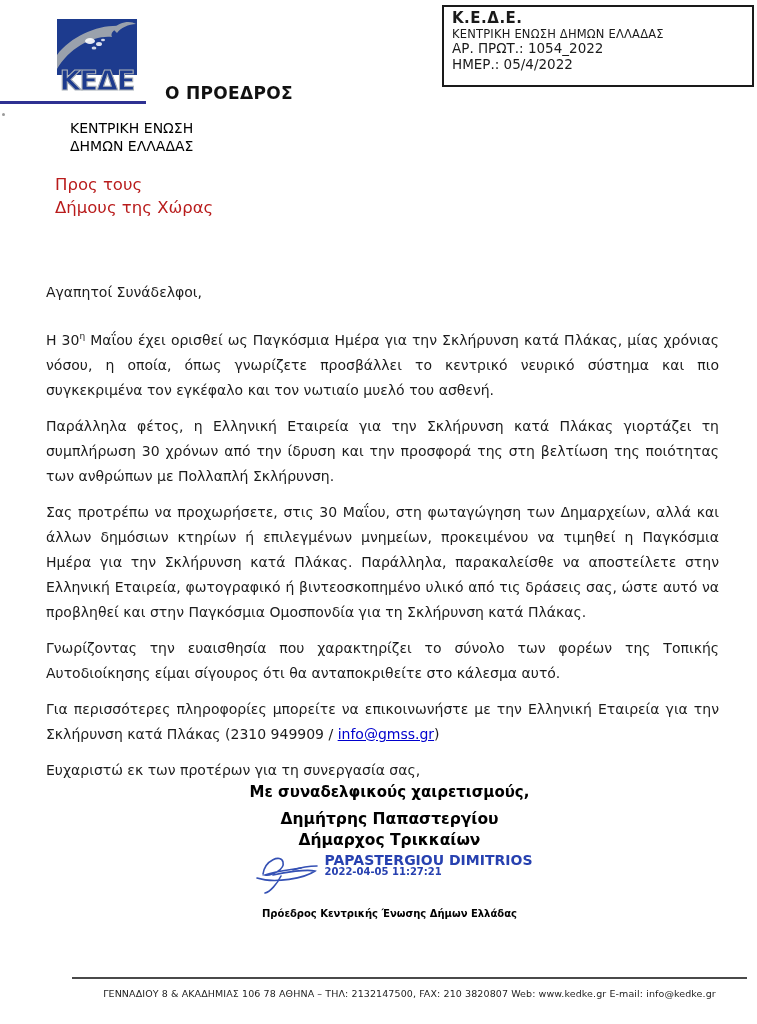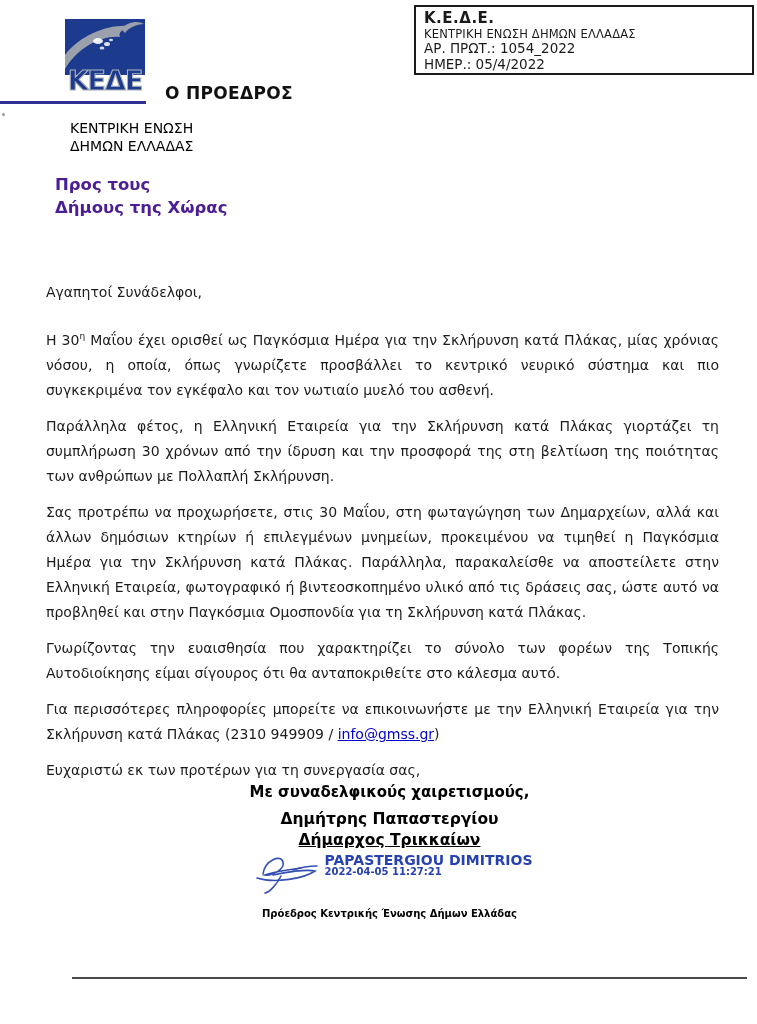--- a/index.html
+++ b/index.html
@@ -8,44 +8,44 @@
     position:relative;
     width:757px; height:1024px;
     margin:0 auto;
     background:#ffffff;
     font-family:"DejaVu Sans", sans-serif;
     color:#1a1a1a;
     overflow:hidden;
   }
 
   
-  .logo { position:absolute; left:64px; top:19px; }
+  .logo { position:absolute; left:56px; top:19px; }
   .logo-rule {
     position:absolute; left:0; top:101px; width:146px; height:3px;
     background:#2e3192;
   }
   .president-label {
     position:absolute; left:165px; top:83px;
     font-size:17px; font-weight:bold; letter-spacing:.3px; color:#111;
   }
   .stamp {
-    position:absolute; right:3px; top:5px; width:340px;
+    position:absolute; right:3px; top:5px; width:312px;
     border:2px solid #1a1a1a; background:#fff;
-    padding:3px 8px 0 8px; line-height:1.18;
+    padding:3px 8px 12px 8px; line-height:1.18;
   }
   .stamp-title    { font-size:15px;   font-weight:bold; letter-spacing:.5px; }
   .stamp-subtitle { font-size:11.5px; font-weight:normal; letter-spacing:.2px; }
   .stamp-line     { font-size:13.5px; }
   .org-block {
     position:absolute; left:70px; top:120px;
     font-size:14px; font-weight:normal; line-height:1.28; color:#000;
   }
   .recipient {
     position:absolute; left:55px; top:174px;
-    font-size:16.5px; font-weight:bold; line-height:1.38; color:#4c1d95;
+    font-size:16.5px; font-weight:normal; line-height:1.38; color:#b91c1c;
   }
   .scan-dot {
     position:absolute; left:2px; top:113px; width:3px; height:3px;
     background:#9a9a9a; border-radius:50%;
   }
 
   
   .body-text {
     position:absolute; left:46px; top:280px; width:673px;
     font-size:14px; line-height:25px; text-align:justify; color:#1c1c1c;
@@ -55,21 +55,21 @@
   .body-text sup { font-size:9px; line-height:0; }
   .mail-link { color:#0000cd; text-decoration:underline; cursor:pointer; }
 
   
   .closing {
     position:absolute; left:22px; top:783px; width:735px;
     text-align:center; color:#000;
   }
   .closing-salute { font-size:15px;   font-weight:bold; margin-bottom:8px; }
   .closing-name   { font-size:15.5px; font-weight:bold; line-height:21px; }
-  .closing-title  { font-size:15.5px; font-weight:bold; line-height:21px;text-decoration:underline; }
+  .closing-title  { font-size:15.5px; font-weight:bold; line-height:21px; }
   .sig-row {
     display:flex; align-items:flex-start; justify-content:center;
     height:40px; margin-top:1px;
   }
   .sig-scribble { margin-top:-4px; }
   .sig-text { text-align:left; padding-top:2px; }
   .sig-name { font-size:14px; font-weight:bold; color:#2741b0; line-height:12px; }
   .sig-time { font-size:10px; font-weight:bold; color:#2741b0; line-height:12px; }
   .closing-role { font-size:10px; font-weight:bold; margin-top:16px; }
 
@@ -155,14 +155,15 @@
       <div class="sig-text">
         <div class="sig-name">PAPASTERGIOU DIMITRIOS</div>
         <div class="sig-time">2022-04-05 11:27:21</div>
       </div>
     </div>
 
     <div class="closing-role">Πρόεδρος Κεντρικής Ένωσης Δήμων Ελλάδας</div>
   </div>
 
   <div class="footer-rule"></div>
+  <div class="footer-text">ΓΕΝΝΑΔΙΟΥ 8 &amp; ΑΚΑΔΗΜΙΑΣ 106 78 ΑΘΗΝΑ – ΤΗΛ: 2132147500, FAX: 210 3820807 Web: www.kedke.gr E-mail: info@kedke.gr</div>
 
 </div>
 
 </body></html>

